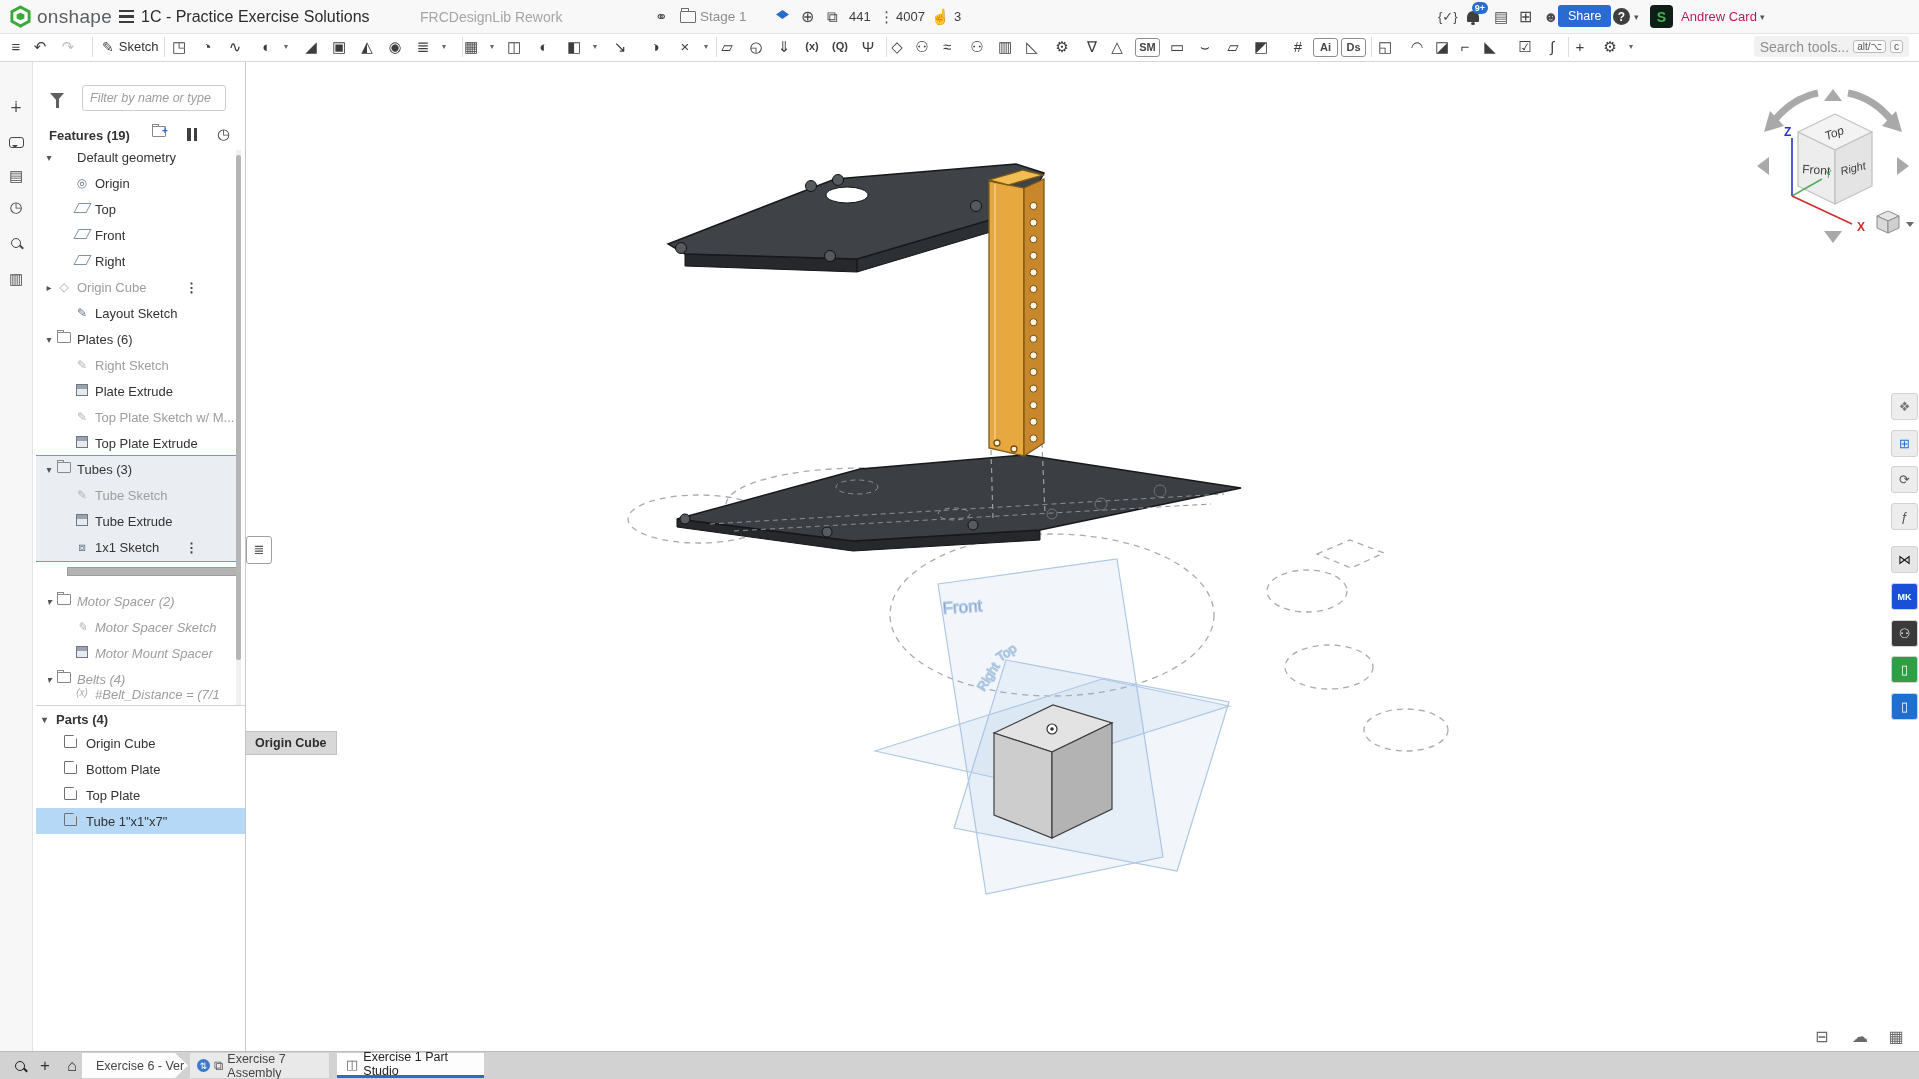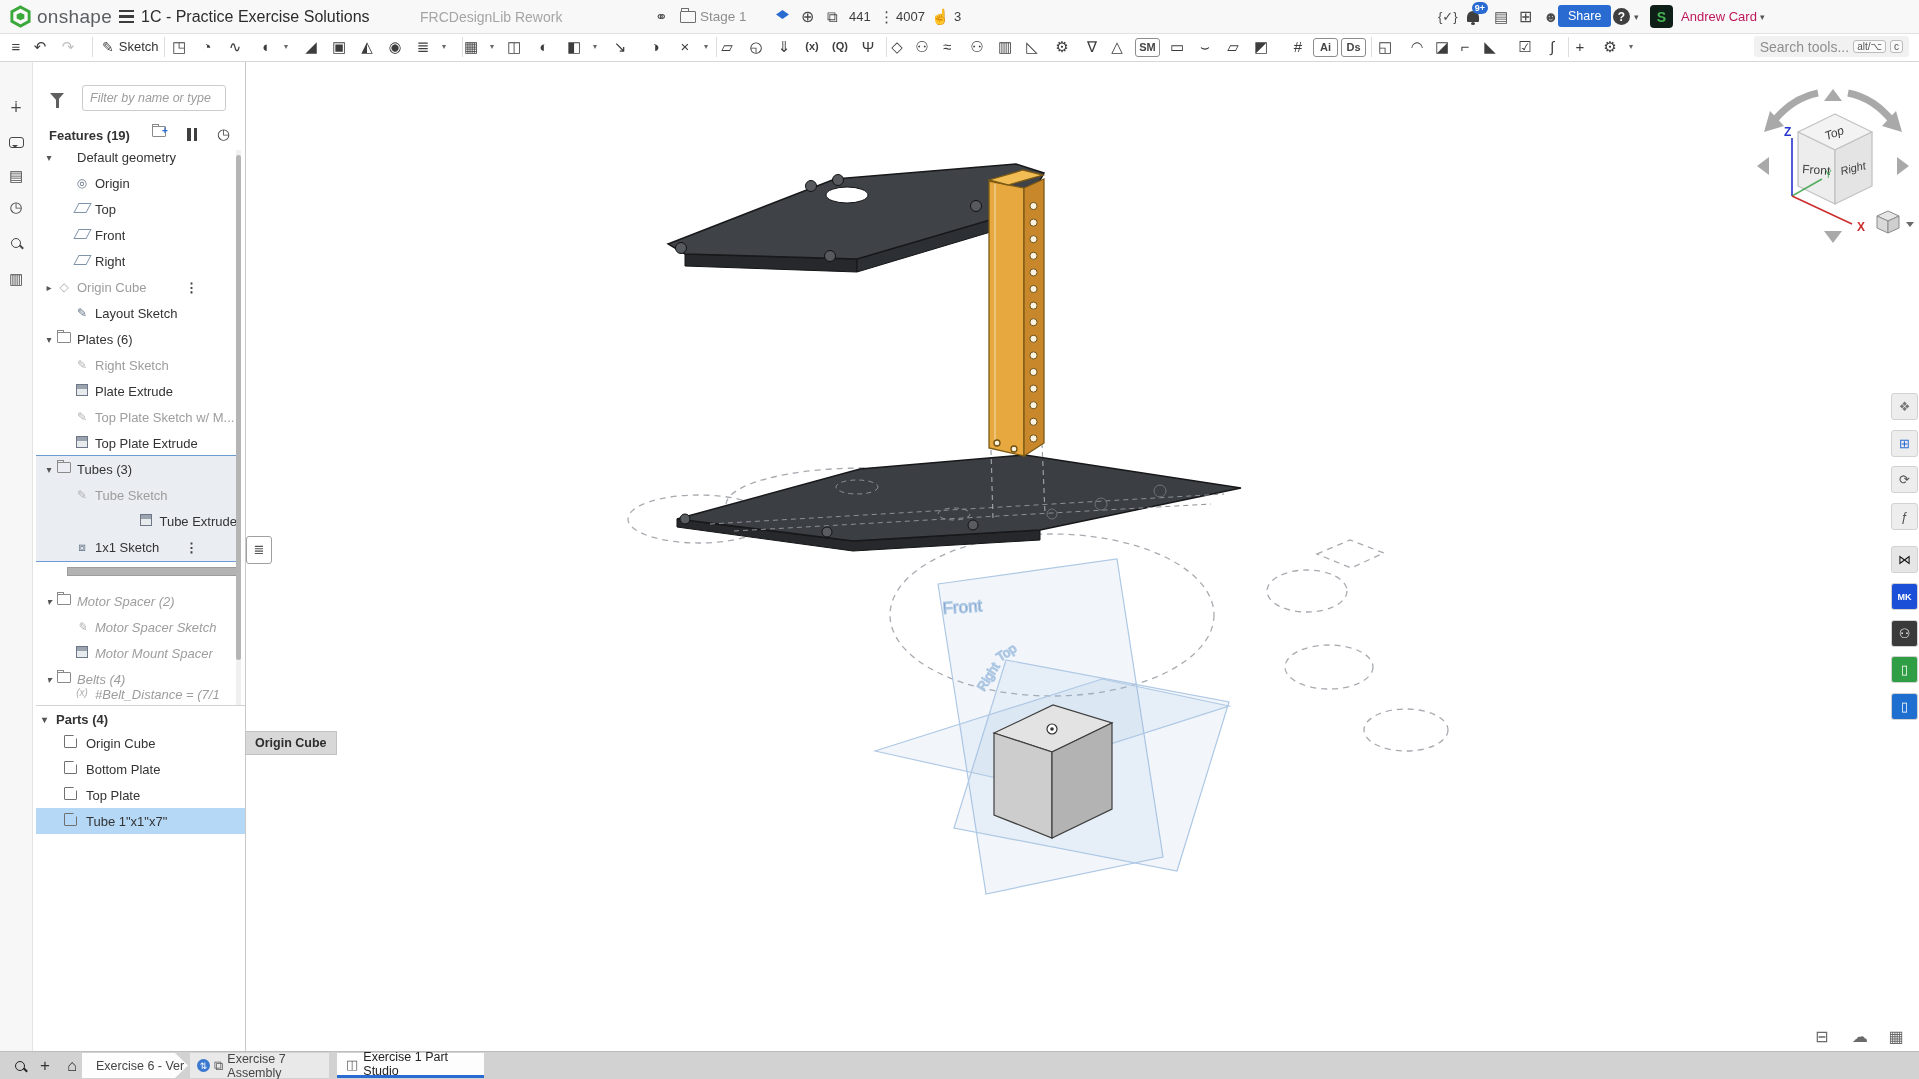--- a/index.html
+++ b/index.html
@@ -377,21 +377,21 @@
         <div class="trow" style="top: 395px;">
           <span class="chev">▾</span>
           <span class="tico"><span class="ic-folder"></span></span>
           <span class="tlabel">Tubes (3)</span>
         </div>
         <div class="trow ind gray" style="top: 421px;">
           <span class="chev"></span>
           <span class="tico">✎</span>
           <span class="tlabel">Tube Sketch</span>
         </div>
-        <div class="trow ind" style="top: 447px; justify-content: flex-end;">
+        <div class="trow ind" style="top: 447px;">
           <span class="chev"></span>
           <span class="tico"><span class="ic-extrude"></span></span>
           <span class="tlabel">Tube Extrude</span>
         </div>
         <div class="trow ind" style="top: 473px;">
           <span class="chev"></span>
           <span class="tico">⧈</span>
           <span class="tlabel">1x1 Sketch</span>
           <span class="dots">⋮</span>
         </div>

